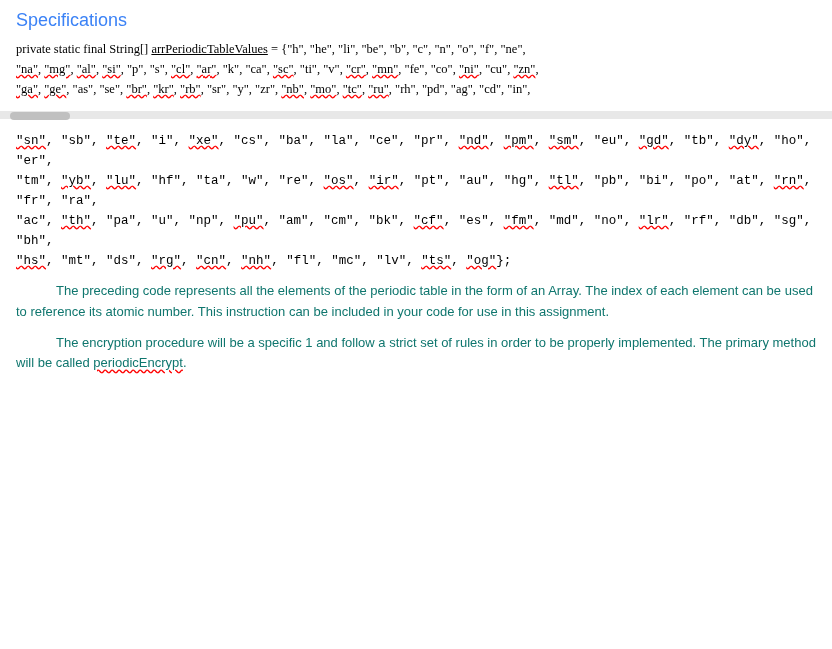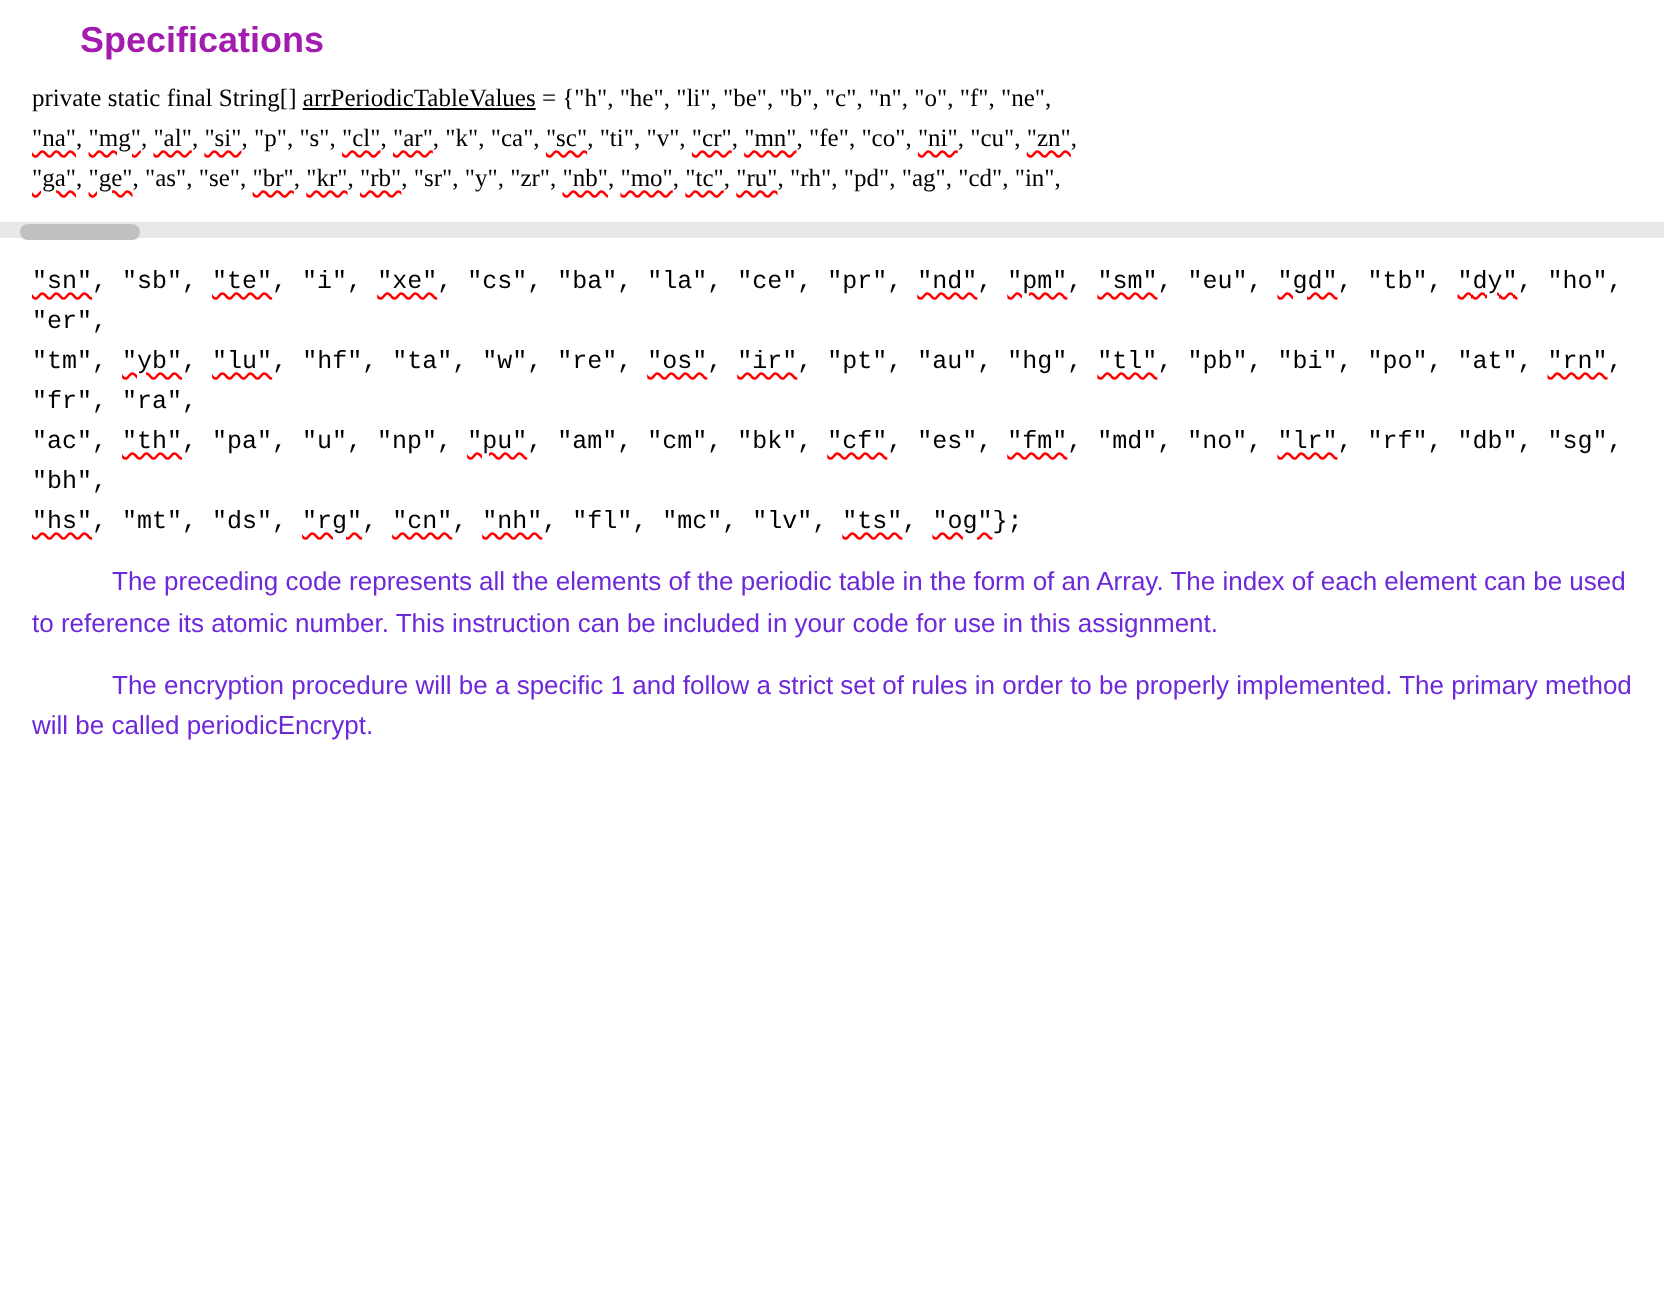--- a/index.html
+++ b/index.html
@@ -12,25 +12,24 @@
       font-family: Arial, sans-serif;
       font-size: 13px;
       background: #fff;
       color: #000;
       padding: 10px 16px;
       width: 832px;
       min-height: 649px;
     }
 
     h1.spec-title {
-      color: #a21caf;
+      color: #3b82f6;
       font-size: 18px;
-      font-weight: bold;
+      font-weight: normal;
       margin-bottom: 8px;
-      margin-left: 24px;
     }
 
     .code-block {
       font-family: Liberation Serif, serif;
       font-size: 12.5px;
       line-height: 1.6;
       color: #000;
       margin-bottom: 0;
     }
 
@@ -58,28 +57,29 @@
       line-height: 1.6;
       color: #000;
       margin-top: 10px;
       margin-bottom: 10px;
     }
 
     .para {
       font-size: 13px;
       line-height: 1.6;
       margin-bottom: 10px;
-      color: #6d28d9;
+      color: #0f766e;
     }
 
     .para-indent {
       text-indent: 40px;
     }
 
     .method-name {
+      text-decoration: underline;
       text-decoration-style: wavy;
       text-decoration-color: red;
     }
 
     .hscroll-thumb {
       height: 8px;
       width: 60px;
       background: #c0c0c0;
       border-radius: 4px;
       position: relative;

